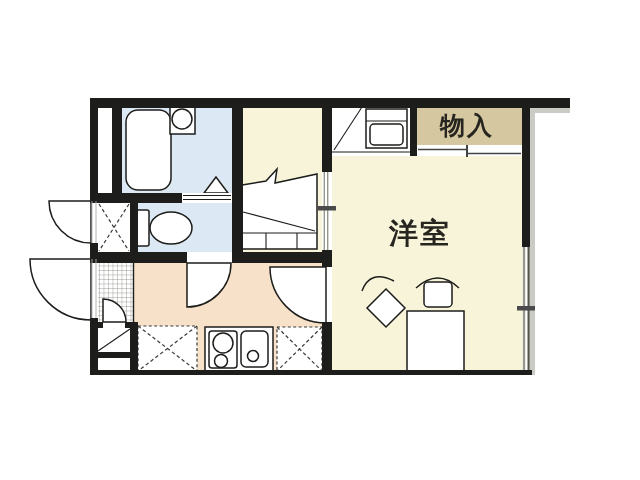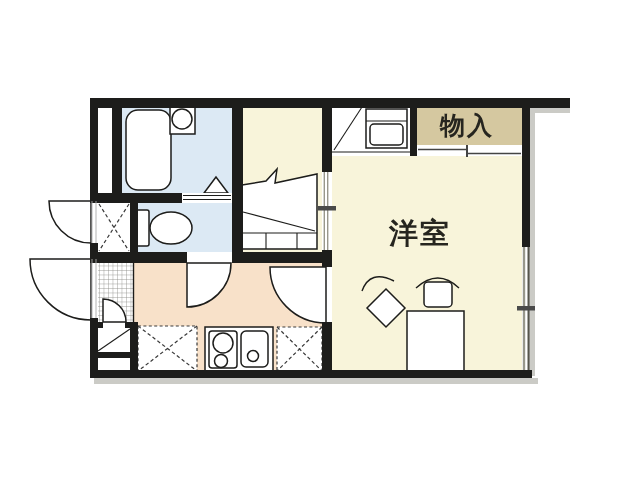--- a/index.html
+++ b/index.html
@@ -1,16 +1,16 @@
 <!DOCTYPE html>
 <html><head>
 <meta charset="utf-8">
 <style>
   html,body{margin:0;padding:0;background:#ffffff;}
-  .stage{position:relative;width:640px;height:480px;background:#ffffff;overflow:hidden;
+  .stage{position:relative;width:640px;height:375px;background:#ffffff;overflow:hidden;
          font-family:"Liberation Sans",sans-serif;}
   svg{display:block;}
   .wallshape{stroke:none;}
   .ol{fill:#ffffff;stroke:#1d1d1b;stroke-width:1.5;}
   .ln{fill:none;stroke:#1d1d1b;stroke-width:1.4;}
   .thin{fill:none;stroke:#1d1d1b;stroke-width:1.1;}
   .dashbox{fill:#ffffff;stroke:#3a3a3a;stroke-width:1.2;stroke-dasharray:3,2.4;}
   .dashline{fill:none;stroke:#3a3a3a;stroke-width:1.2;stroke-dasharray:3.5,2.6;}
   .graypair{fill:none;stroke-width:1.4;}
   .jamb{fill:none;stroke:#aaaaaa;stroke-width:0.9;}

